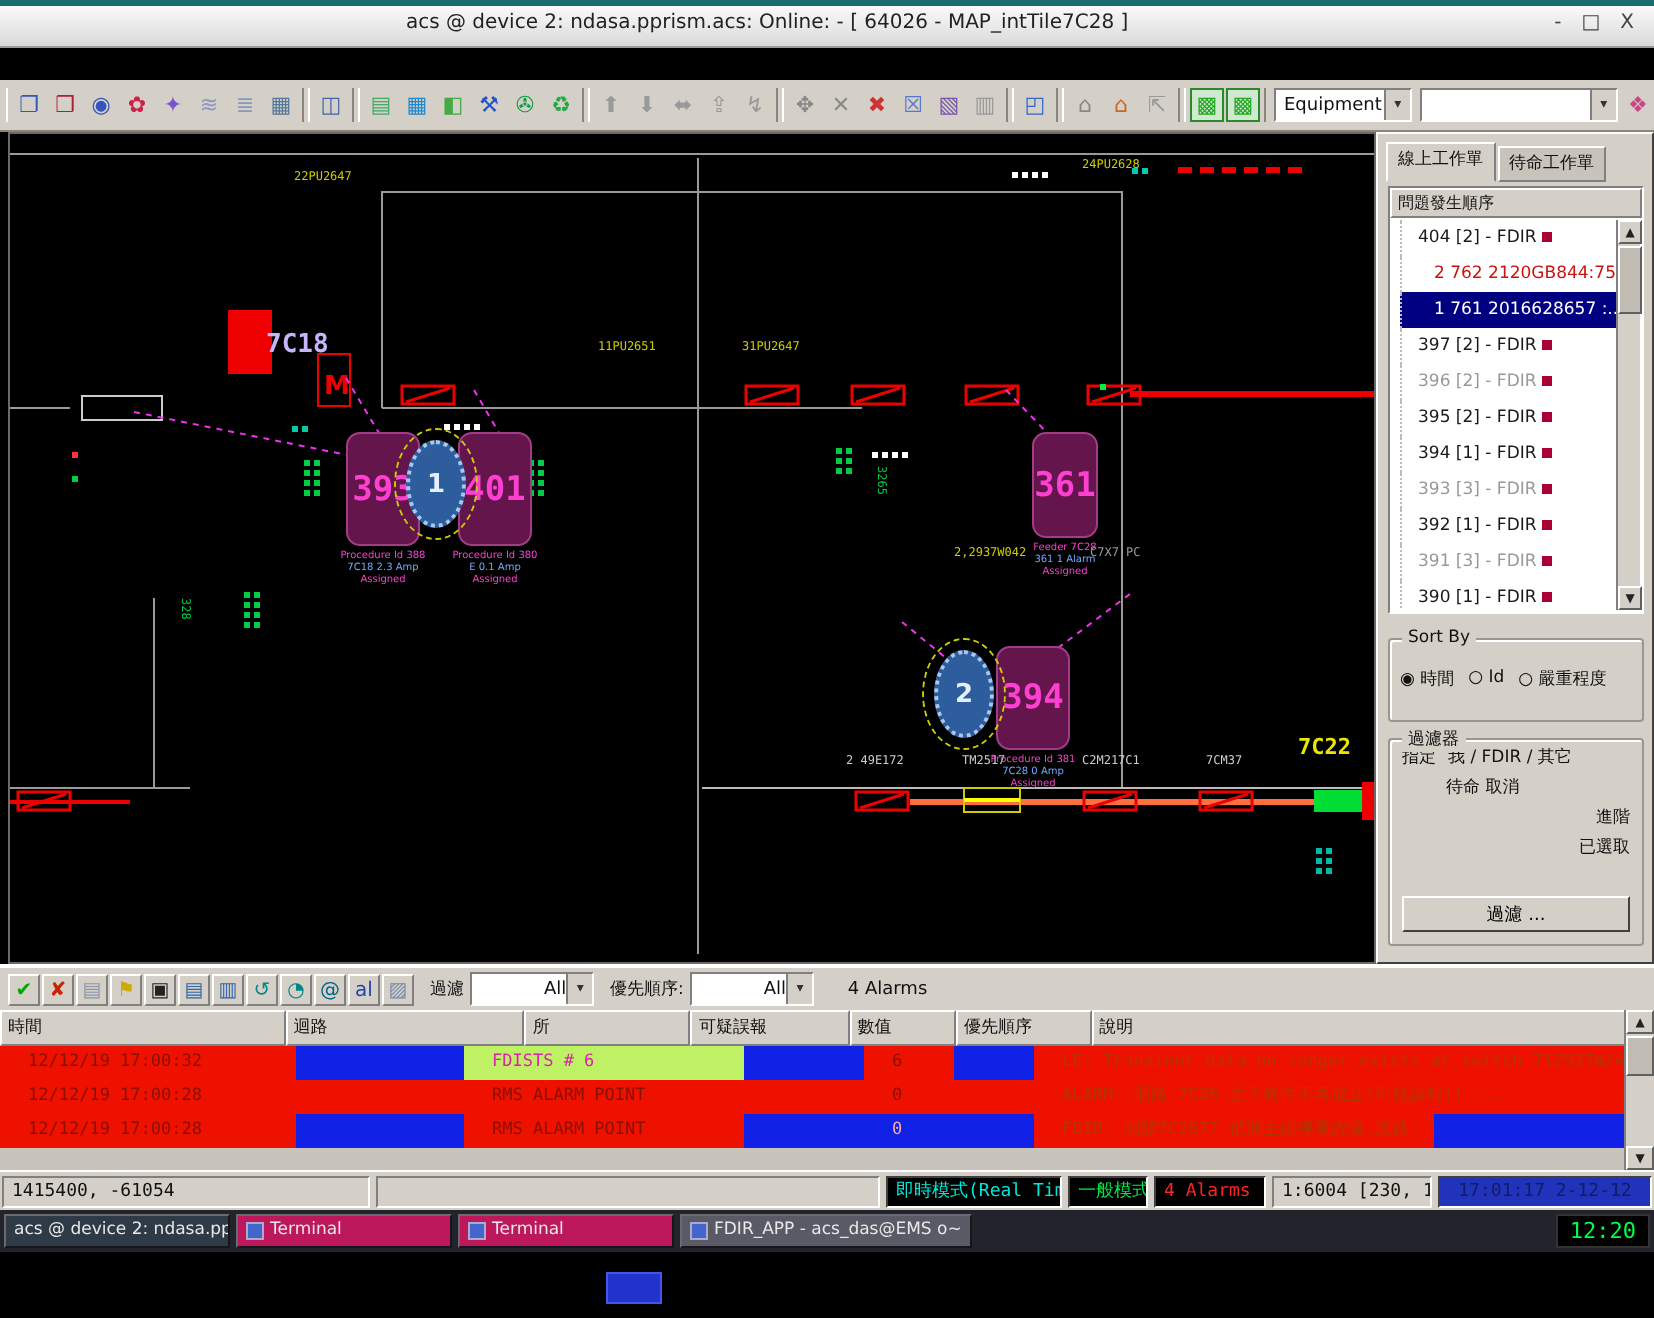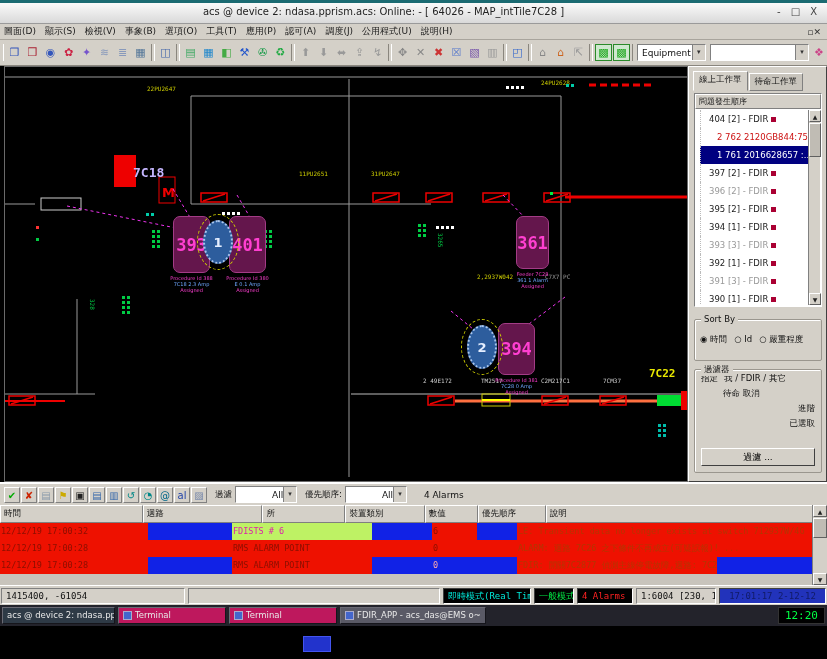--- a/index.html
+++ b/index.html
@@ -115,21 +115,21 @@
   
   #alarmtable { position:absolute; left:0; top:505px; width:827px; height:80px;
     background:#c8c4bc; }
   #alarm-header { display:flex; height:18px; }
   .hcell { height:18px; background:#d4d0c8; border:1px solid;
     border-color:#fff #808080 #808080 #fff; font-size:8.5px; padding:2px 3px;
     color:#111; overflow:hidden; white-space:nowrap; }
   #alarm-rows { position:absolute; left:0; top:18px; width:812px; }
   .arow { display:flex; height:17px; }
   .seg { height:17px; overflow:hidden; white-space:nowrap; font-size:8.5px;
-    line-height:17px; padding-left:1px; font-family:"DejaVu Sans Mono", monospace; }
+    line-height:17px; padding-left:14px; font-family:"DejaVu Sans Mono", monospace; }
   #alarm-scroll { position:absolute; right:0; top:0; width:15px; height:80px;
     background:#d4d0c8; border-left:1px solid #808080; }
   #alarm-scroll .sbtn { width:14px; }
   #alarm-scroll .sthumb { width:14px; height:20px; }
 
   
   #statusbar { position:absolute; left:0; top:585px; width:827px; height:20px;
     background:#d4d0c8; border-top:1px solid #fff; display:flex; align-items:center;
     gap:3px; padding:0 1px; font-size:9px; }
   .scell { height:16px; line-height:14px; border:1px solid;
@@ -170,36 +170,20 @@
 
   <div id="titlebar">
     <span id="title">acs @ device 2: ndasa.pprism.acs: Online:  - [ 64026 - MAP_intTile7C28 ]</span>
     <span class="wbtns">
       <span>-</span>
       <span>□</span>
       <span>X</span>
     </span>
   </div>
 
-  <div id="menubar">
-    <div id="menu-items">
-        <span class="mitem">圖面(D)</span>
-        <span class="mitem">顯示(S)</span>
-        <span class="mitem">檢視(V)</span>
-        <span class="mitem">事象(B)</span>
-        <span class="mitem">選項(O)</span>
-        <span class="mitem">工具(T)</span>
-        <span class="mitem">應用(P)</span>
-        <span class="mitem">認可(A)</span>
-        <span class="mitem">調度(J)</span>
-        <span class="mitem">公用程式(U)</span>
-        <span class="mitem">說明(H)</span>
-      </div>
-    <span id="menubar-right">▫✕</span>
-  </div>
 
   <div id="toolbar">
     <div id="tb-groups">
         <div class="tgroup">
           <div class="ticon" style="color: rgb(51, 85, 187);">❐</div>
           <div class="ticon" style="color: rgb(170, 34, 51);">❒</div>
           <div class="ticon" style="color: rgb(51, 85, 187);">◉</div>
           <div class="ticon" style="color: rgb(204, 34, 68);">✿</div>
           <div class="ticon" style="color: rgb(119, 85, 204);">✦</div>
           <div class="ticon" style="color: rgb(136, 153, 187);">≋</div>
@@ -473,21 +457,21 @@
       <span class="arr">▾</span>
     </div>
     <span id="alarm-count">4 Alarms</span>
   </div>
 
   <div id="alarmtable">
     <div id="alarm-header">
         <div class="hcell" style="width: 148px;">時間</div>
         <div class="hcell" style="width: 124px;">迴路</div>
         <div class="hcell" style="width: 86px;">所</div>
-        <div class="hcell" style="width: 82px;">裝置類別</div>
+        <div class="hcell" style="width: 82px;">可疑誤報</div>
         <div class="hcell" style="width: 55px;">數值</div>
         <div class="hcell" style="width: 70px;">優先順序</div>
         <div class="hcell" style="width: 292px;">說明</div>
       </div>
     <div id="alarm-rows">
         <div class="arow">
           <div class="seg" style="width: 148px; background: rgb(238, 17, 0); color: rgb(138, 16, 0);">12/12/19 17:00:32</div>
           <div class="seg" style="width: 84px; background: rgb(17, 34, 230);"></div>
           <div class="seg" style="width: 140px; background: #bef264; color: rgb(221, 34, 170);">FDISTS # 6</div>
           <div class="seg" style="width: 60px; background: rgb(17, 34, 230);"></div>

